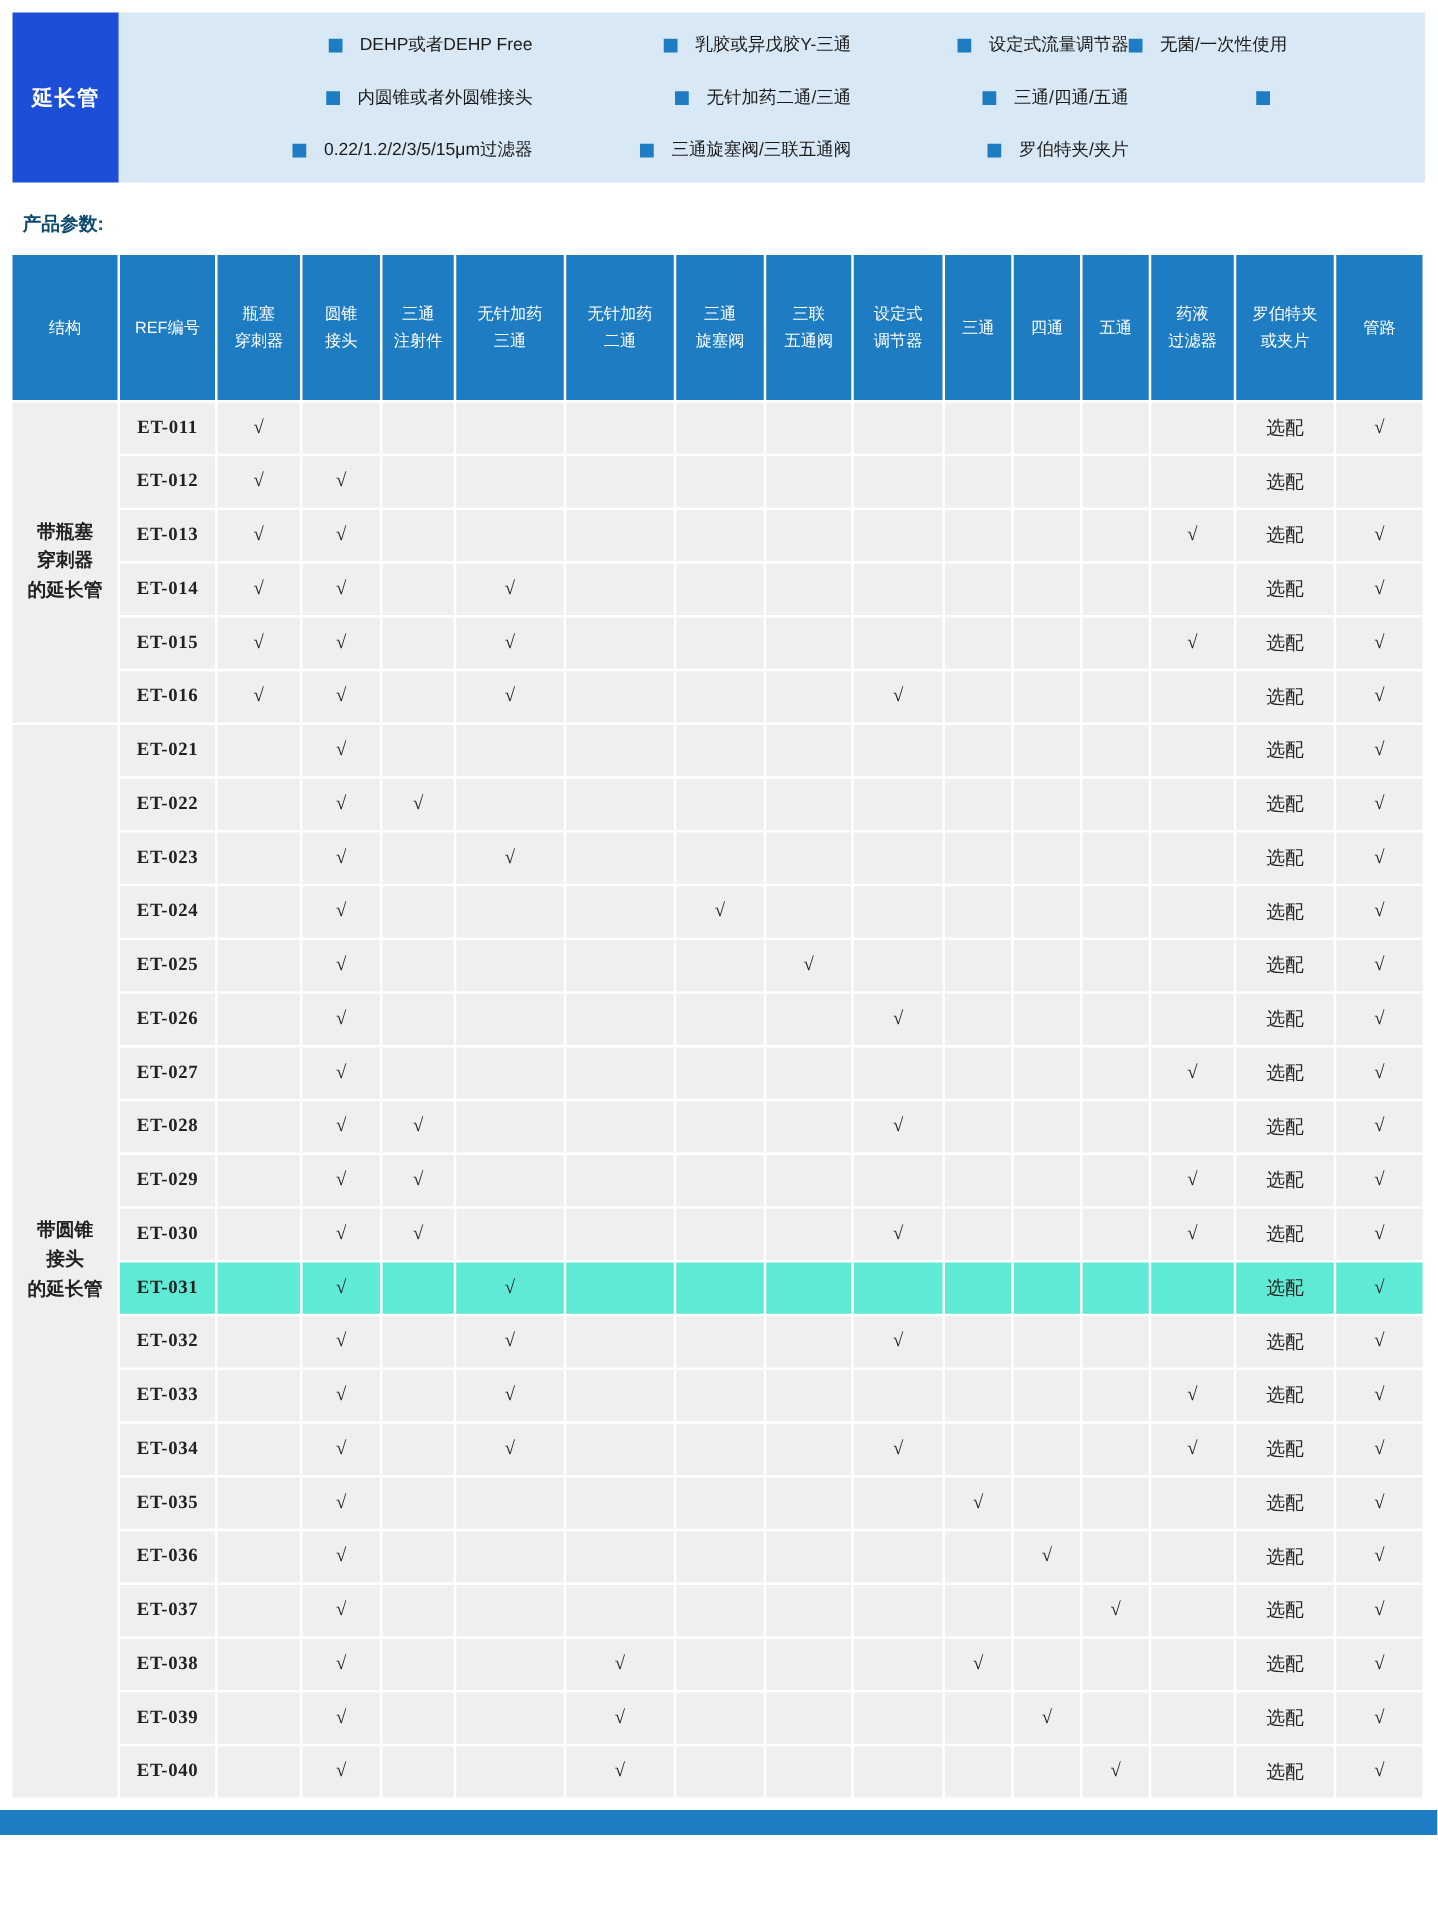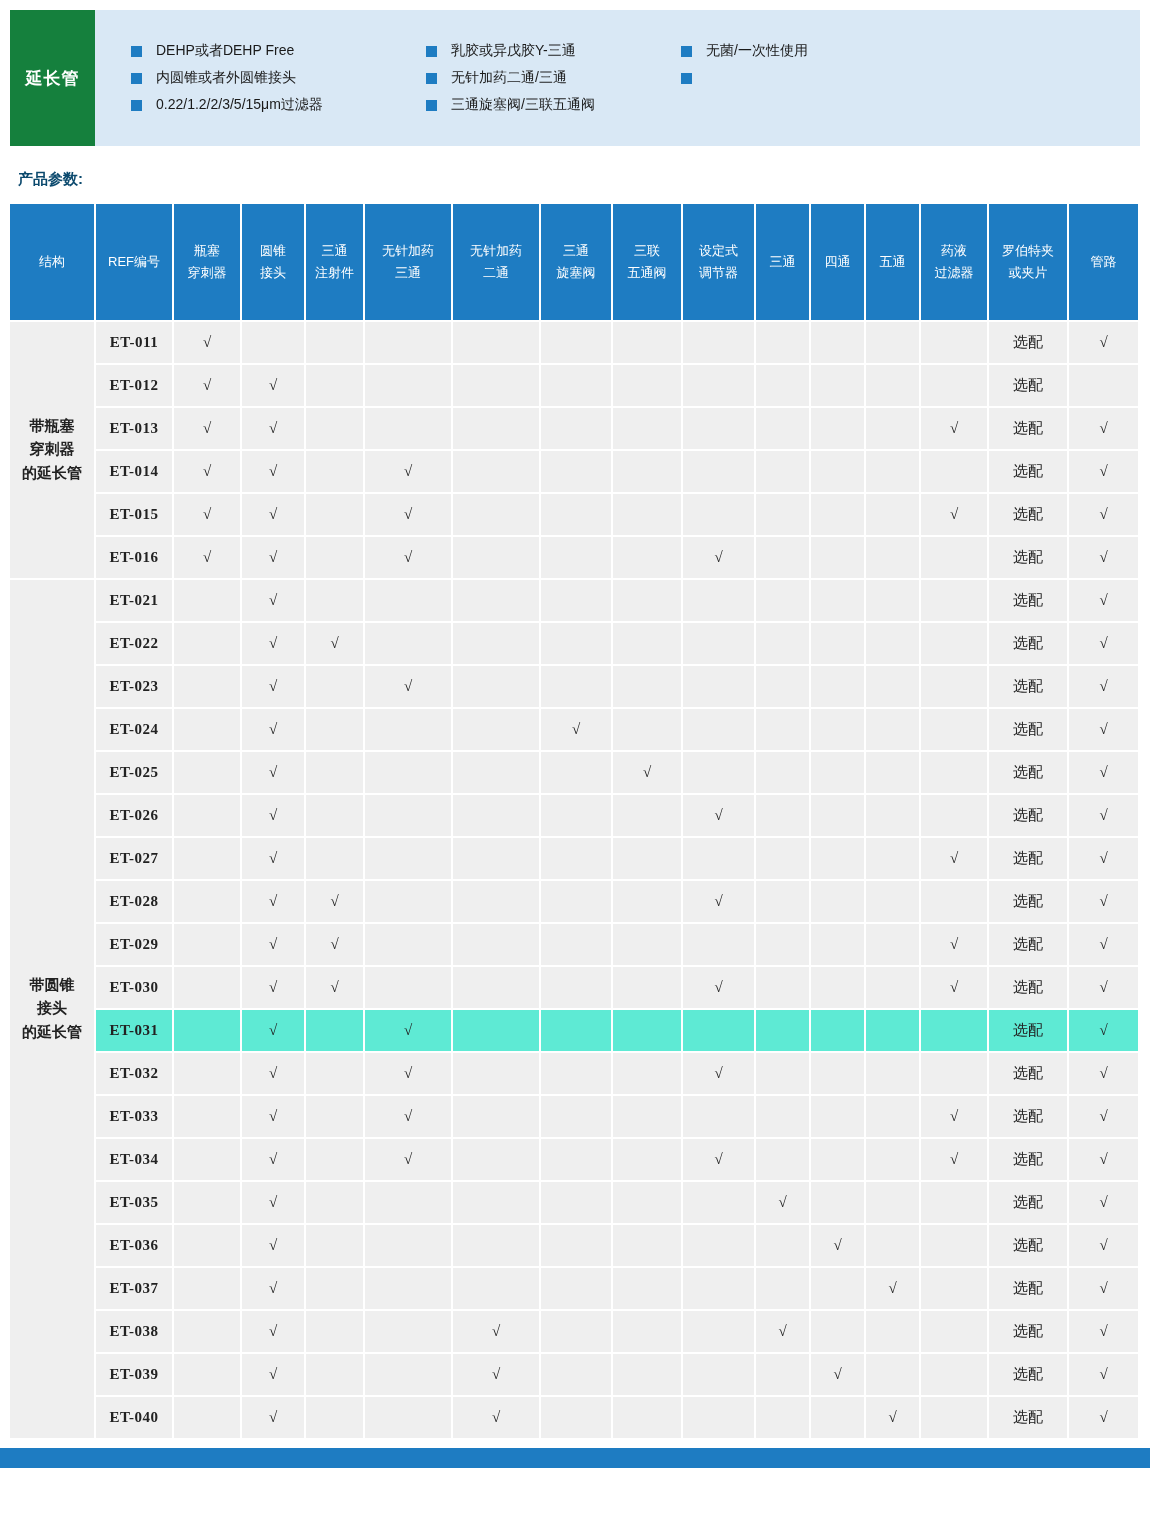--- a/index.html
+++ b/index.html
@@ -6,29 +6,29 @@
   html,body { margin:0; padding:0; background:#ffffff; }
   body {
     width:1150px;
     font-family:"Liberation Sans", sans-serif;
     color:#111;
   }
 
   
   .banner { display:flex; margin:10px 10px 0 10px; height:136px; }
   .banner-title {
-    width:85px; background:#15803d; color:#fff;
+    width:85px; background:#1d4ed8; color:#fff;
     display:flex; align-items:center; justify-content:center;
     font-size:17px; font-weight:bold; letter-spacing:1px;
   }
   .banner-panel {
     flex:1; background:#d9e8f5;
     display:flex; align-items:center; padding-left:36px;
   }
-  .bullet-col { display:flex; flex-direction:column; gap:9px; }
+  .bullet-col { display:flex; flex-direction:column; gap:24px;align-items:flex-end; }
   .bullet-col:nth-child(1){ width:295px; }
   .bullet-col:nth-child(2){ width:255px; }
   .bullet-col:nth-child(3){ width:222px; }
   .bullet-item { display:flex; align-items:center; font-size:14px; color:#1a1a1a; height:18px; }
   .bullet-sq { width:11px; height:11px; background:#1e7cc2; margin-right:14px; flex:none; }
 
   
   .section-heading {
     margin:24px 0 13px 18px; font-size:15px; font-weight:bold; color:#0c4a6e;
     font-family:"Liberation Sans", sans-serif;
@@ -90,20 +90,34 @@
             <span class="bullet-sq"></span>
             <span>乳胶或异戊胶Y-三通</span>
           </div>
           <div class="bullet-item">
             <span class="bullet-sq"></span>
             <span>无针加药二通/三通</span>
           </div>
           <div class="bullet-item">
             <span class="bullet-sq"></span>
             <span>三通旋塞阀/三联五通阀</span>
+          </div>
+        </div>
+        <div class="bullet-col">
+          <div class="bullet-item">
+            <span class="bullet-sq"></span>
+            <span>设定式流量调节器</span>
+          </div>
+          <div class="bullet-item">
+            <span class="bullet-sq"></span>
+            <span>三通/四通/五通</span>
+          </div>
+          <div class="bullet-item">
+            <span class="bullet-sq"></span>
+            <span>罗伯特夹/夹片</span>
           </div>
         </div>
         <div class="bullet-col">
           <div class="bullet-item">
             <span class="bullet-sq"></span>
             <span>无菌/一次性使用</span>
           </div>
           <div class="bullet-item">
             <span class="bullet-sq"></span>
             <span></span>

